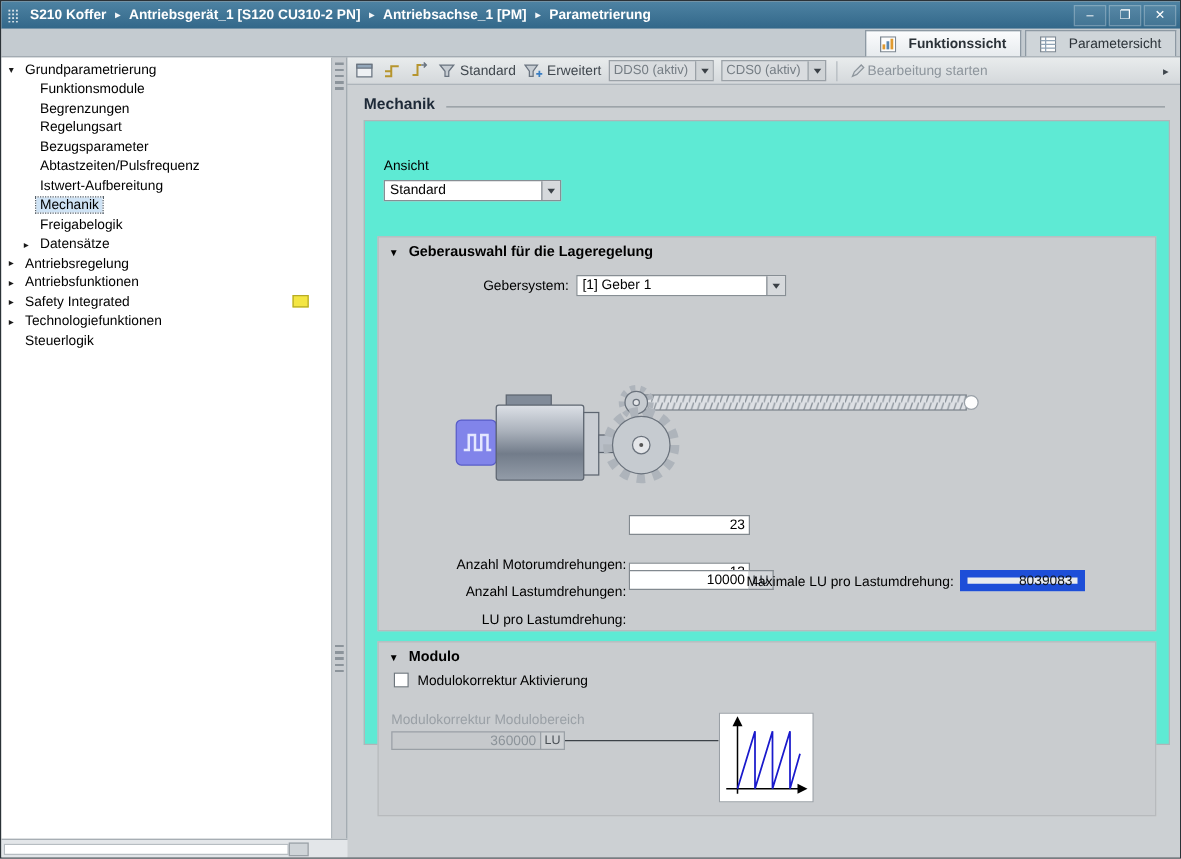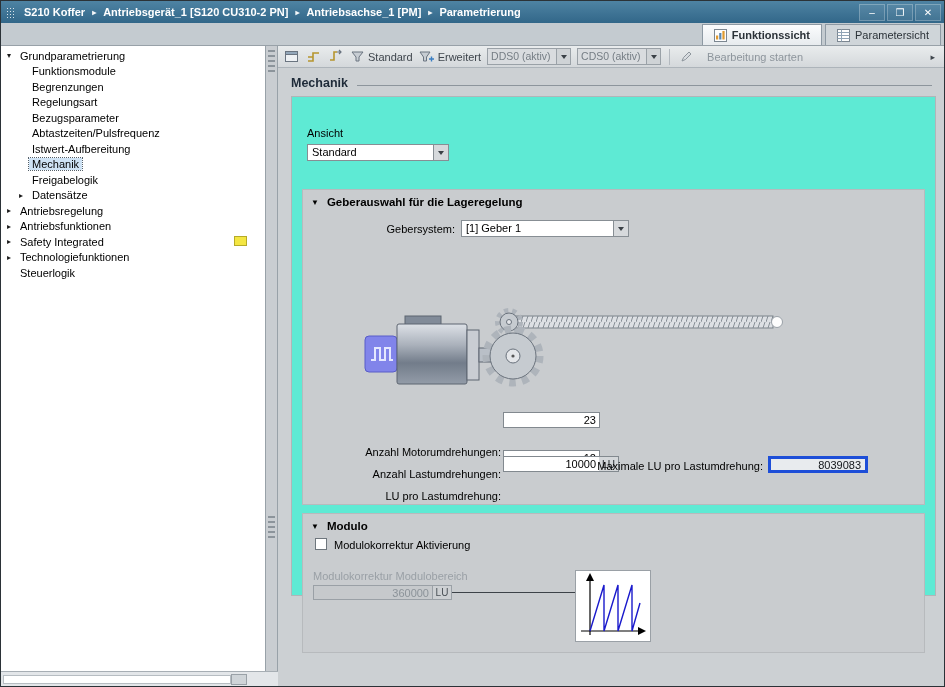--- a/index.html
+++ b/index.html
@@ -16,21 +16,21 @@
     background-size:3px 3px;}
   .breadcrumb{display:flex;align-items:center;gap:7px;font-weight:bold;font-size:11px;white-space:nowrap;}
   .crumb-sep{font-size:8px;opacity:.95;transform:translateY(-0.5px);}
   .window-buttons{margin-left:auto;display:flex;align-items:center;margin-right:3px;gap:2px;}
   .win-btn{width:26px;height:17px;display:flex;align-items:center;justify-content:center;
     color:#fff;font-size:10px;background:rgba(255,255,255,.07);border:1px solid rgba(255,255,255,.25);}
 
   
   .tabrow{position:absolute;left:0;top:22px;right:0;height:23px;background:#c4cbd0;
     border-bottom:1px solid #98a1a8;display:flex;justify-content:flex-end;align-items:flex-end;padding-right:3px;}
-  .view-tab{height:21px;display:flex;align-items:center;gap:5px;padding:0 11px;margin-left:3px;
+  .view-tab{height:21px;display:flex;align-items:center;gap:10px;padding:0 11px;margin-left:3px;
     border:1px solid #8d99a3;border-bottom:none;font-size:11px;color:#2b3238;background:#cfd5d9;}
   .view-tab.active{background:linear-gradient(#fbfcfd,#e7ebee);font-weight:bold;}
 
   
   .sidebar{position:absolute;left:0;top:45px;width:265px;bottom:15px;background:#fff;
     border-right:1px solid #98a1a8;overflow:hidden;padding-top:2px;}
   .tree-item{height:15.5px;display:flex;align-items:center;font-size:11px;color:#000;white-space:nowrap;}
   .tree-item.lvl0{padding-left:6px;}
   .tree-item.lvl1{padding-left:18px;}
   .tree-item .marker{width:10px;font-size:8px;color:#1a1a1a;flex:0 0 10px;}
@@ -52,21 +52,21 @@
     display:flex;align-items:center;gap:6px;padding:0 5px;color:#3c4248;}
   .tb-icon{width:16px;height:16px;display:flex;align-items:center;justify-content:center;flex:0 0 auto;}
   .tb-group{display:flex;align-items:center;gap:3px;}
   .tb-label{font-size:11px;color:#3f464d;}
   .tb-select{width:84px;height:17px;background:#d9dcdf;border:1px solid #9aa1a7;display:flex;align-items:stretch;}
   .tb-select .value{flex:1;padding:1px 3px;font-size:10.5px;color:#757d84;overflow:hidden;white-space:nowrap;}
   .tb-select .arrow-btn{width:14px;border-left:1px solid #9aa1a7;background:#cfd3d6;
     display:flex;align-items:center;justify-content:center;}
   .caret{width:0;height:0;border-left:3.5px solid transparent;border-right:3.5px solid transparent;border-top:4px solid #3a4046;}
   .tb-sep{width:1px;height:16px;background:#b3b9bf;margin:0 2px;flex:0 0 1px;}
-  .tb-action{display:flex;align-items:center;gap:13px;color:#8d959c;font-size:11px;}
+  .tb-action{display:flex;align-items:center;gap:0;color:#8d959c;font-size:11px;}
   .tb-overflow{margin-left:auto;color:#3f464d;font-size:9px;padding-right:4px;}
 
   
   .content{position:absolute;left:277px;top:67px;right:0;bottom:0;background:#ccd0d3;}
   .page-heading{position:absolute;left:13px;top:8px;right:12px;display:flex;align-items:center;gap:9px;}
   .page-heading .txt{font-weight:bold;font-size:12.5px;color:#1e2a38;}
   .page-heading .rule{flex:1;height:1px;background:#8d959c;margin-top:5px;}
 
   .panel{position:absolute;left:13px;top:28px;width:645px;height:500px;background:#5eead4;border:1px solid #b1b5b8;}
 
@@ -88,21 +88,21 @@
 
   .motor-svg{position:absolute;left:58px;top:108px;}
 
   .row-label{position:absolute;width:196px;text-align:right;color:#000;left:2px;margin-top:30px;}
   .num-input{position:absolute;left:200px;width:97px;height:16px;border:1px solid #82898f;background:#fff;
     font-family:"Liberation Sans",sans-serif;font-size:11px;text-align:right;padding:0 3px;}
   .unit{position:absolute;width:20px;height:16px;background:#d4d7da;border:1px solid #82898f;border-left:none;
     display:flex;align-items:center;justify-content:center;font-size:10px;color:#1d2228;}
   .max-label{position:absolute;left:250px;top:270px;width:210px;text-align:right;color:#000;}
   .readonly-field{position:absolute;left:465px;top:266px;width:100px;height:17px;background:#e8ebee;
-    border:3px solid #1d4ed8;display:flex;align-items:center;justify-content:flex-end;padding:0 4px;color:#101418;}
+    border:6px solid #1d4ed8;display:flex;align-items:center;justify-content:flex-end;padding:0 4px;color:#101418;}
 
   .checkbox{position:absolute;left:12px;top:24px;width:12px;height:12px;background:#fff;border:1px solid #6e767d;}
   .checkbox-label{position:absolute;left:31px;top:25px;color:#000;}
   .dim-label{position:absolute;left:10px;top:56px;color:#9aa0a6;}
   .dim-input{position:absolute;left:10px;top:71px;width:120px;height:15px;background:#c6c9cc;border:1px solid #9aa0a6;
     display:flex;align-items:center;justify-content:flex-end;padding:0 3px;color:#8c9399;}
   .dim-unit{position:absolute;left:129px;top:71px;width:20px;height:15px;background:#cdd0d3;border:1px solid #9aa0a6;
     display:flex;align-items:center;justify-content:center;font-size:10px;color:#4a5056;}
   .connector{position:absolute;left:149px;top:78px;width:123px;height:1px;background:#3c4248;}
   .graph-box{position:absolute;left:272px;top:56px;width:76px;height:72px;background:#fff;border:1px solid #9aa0a6;}

